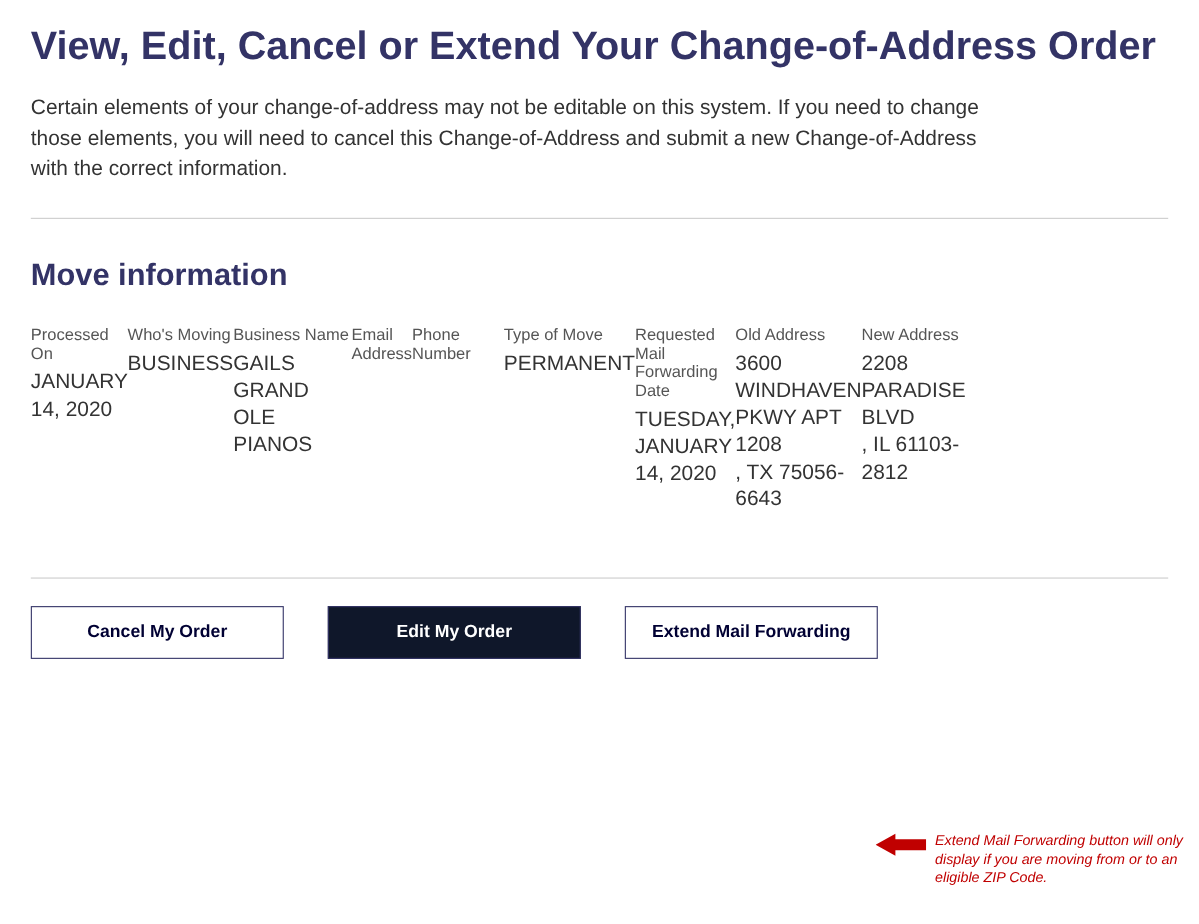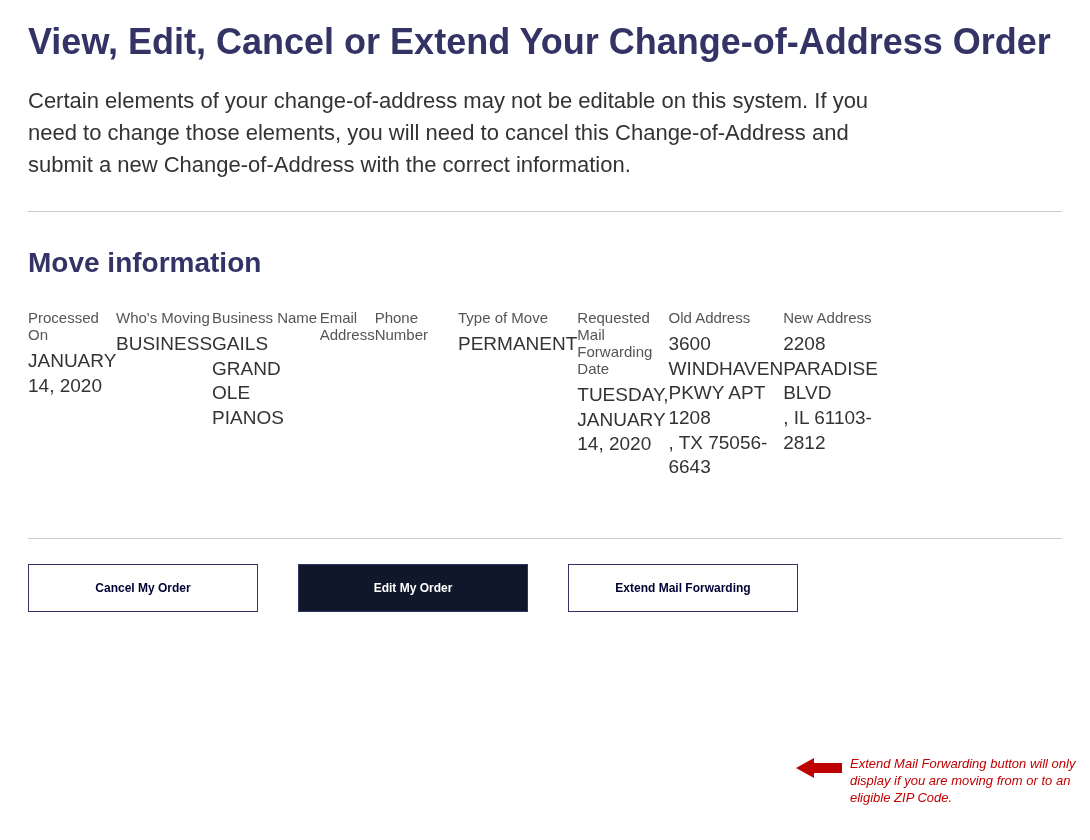--- a/index.html
+++ b/index.html
@@ -13,21 +13,21 @@
       color: #333;
     }
     .page-title {
       color: #333366;
       font-size: 36px;
       font-weight: 700;
       line-height: 1.2;
       margin-bottom: 22px;
     }
     .intro-text {
-      font-size: 22px;
+      font-size: 19px;
       color: #333333;
       line-height: 1.45;
       max-width: 880px;
       margin-bottom: 30px;
     }
     .rule {
       border: none;
       border-top: 1px solid #cccccc;
       margin: 10px 0 35px 0;
     }
@@ -69,21 +69,21 @@
     }
     .button-row {
       display: flex;
       gap: 40px;
       align-items: center;
     }
     .btn {
       width: 230px;
       height: 48px;
       border: 1px solid #333366;
-      font-size: 12px;
+      font-size: 16px;
       font-weight: 700;
       cursor: pointer;
       display: inline-flex;
       align-items: center;
       justify-content: center;
     }
     .btn-outline { background: #ffffff; color: #000033; }
     .btn-solid { background: #0f172a; color: #ffffff; border-color: #333366; }
     .annotation-wrap {
       position: absolute;

